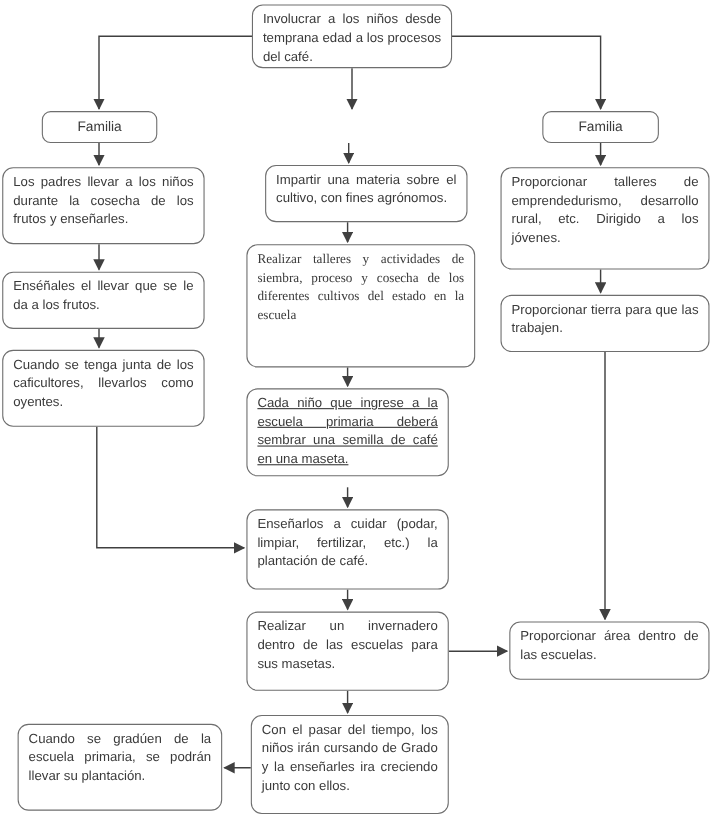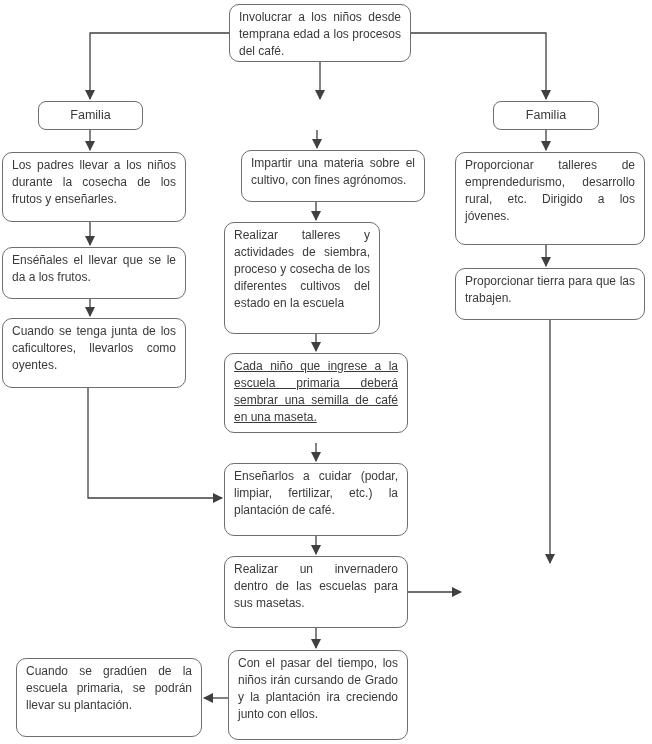--- a/index.html
+++ b/index.html
@@ -41,21 +41,21 @@
   }
   
   #n-root { left: 229px; top: 4px;   width: 182px; height: 58px; }
   #n-familia  { left: 38px;  top: 101px; width: 105px; height: 29px; }
   #n-escuela  { left: 264px; top: 101px; width: 105px; height: 29px; }
   #n-gobierno { left: 493px; top: 101px; width: 106px; height: 29px; }
   #n-f1 { left: 2px;   top: 152px; width: 184px; height: 70px; }
   #n-f2 { left: 2px;   top: 247px; width: 184px; height: 52px; }
   #n-f3 { left: 2px;   top: 318px; width: 184px; height: 70px; }
   #n-e1 { left: 224px; top: 150px; width: 184px; height: 52px; margin-left: 17px; }
-  #n-e2 { left: 224px; top: 222px; width: 156px; height: 112px; }
+  #n-e2 { left: 224px; top: 222px; width: 208px; height: 112px; font-family: Liberation Serif, serif; }
   #n-e3 { left: 224px; top: 353px; width: 184px; height: 80px; text-decoration: underline; }
   #n-e4 { left: 224px; top: 463px; width: 184px; height: 73px; }
   #n-e5 { left: 224px; top: 556px; width: 184px; height: 72px; }
   #n-e6 { left: 228px; top: 650px; width: 180px; height: 90px; }
   #n-g1 { left: 455px; top: 152px; width: 190px; height: 93px; }
   #n-g2 { left: 455px; top: 268px; width: 190px; height: 52px; }
   #n-g3 { left: 463px; top: 565px; width: 182px; height: 53px; }
   #n-b1 { left: 16px;  top: 658px; width: 186px; height: 79px; }
 </style>
 </head>
@@ -101,20 +101,21 @@
 
   <div id="n-f1" class="node">Los padres llevar a los niños durante la cosecha de los frutos y enseñarles.</div>
   <div id="n-f2" class="node">Enséñales el llevar que se le da a los frutos.</div>
   <div id="n-f3" class="node">Cuando se tenga junta de los caficultores, llevarlos como oyentes.</div>
 
   <div id="n-e1" class="node">Impartir una materia sobre el cultivo, con fines agrónomos.</div>
   <div id="n-e2" class="node">Realizar talleres y actividades de siembra, proceso y cosecha de los diferentes cultivos del estado en la escuela</div>
   <div id="n-e3" class="node">Cada niño que ingrese a la escuela primaria deberá sembrar una semilla de café en una maseta.</div>
   <div id="n-e4" class="node">Enseñarlos a cuidar (podar, limpiar, fertilizar, etc.) la plantación de café.</div>
   <div id="n-e5" class="node">Realizar un invernadero dentro de las escuelas para sus masetas.</div>
-  <div id="n-e6" class="node">Con el pasar del tiempo, los niños irán cursando de Grado y la plantación ira creciendo junto con ellos.</div>
+  <div id="n-e6" class="node">Con el pasar del tiempo, los niños irán cursando de Grado y la enseñarles ira creciendo junto con ellos.</div>
 
   <div id="n-g1" class="node">Proporcionar talleres de emprendedurismo, desarrollo rural, etc. Dirigido a los jóvenes.</div>
   <div id="n-g2" class="node">Proporcionar tierra para que las trabajen.</div>
+  <div id="n-g3" class="node">Proporcionar área dentro de las escuelas.</div>
 
   <div id="n-b1" class="node">Cuando se gradúen de la escuela primaria, se podrán llevar su plantación.</div>
 
 </div>
 
 </body></html>

